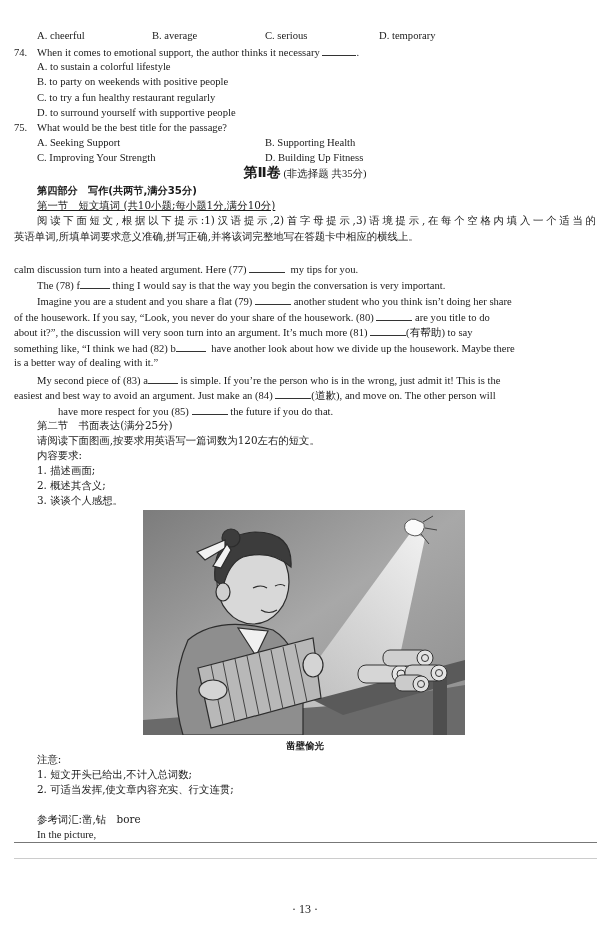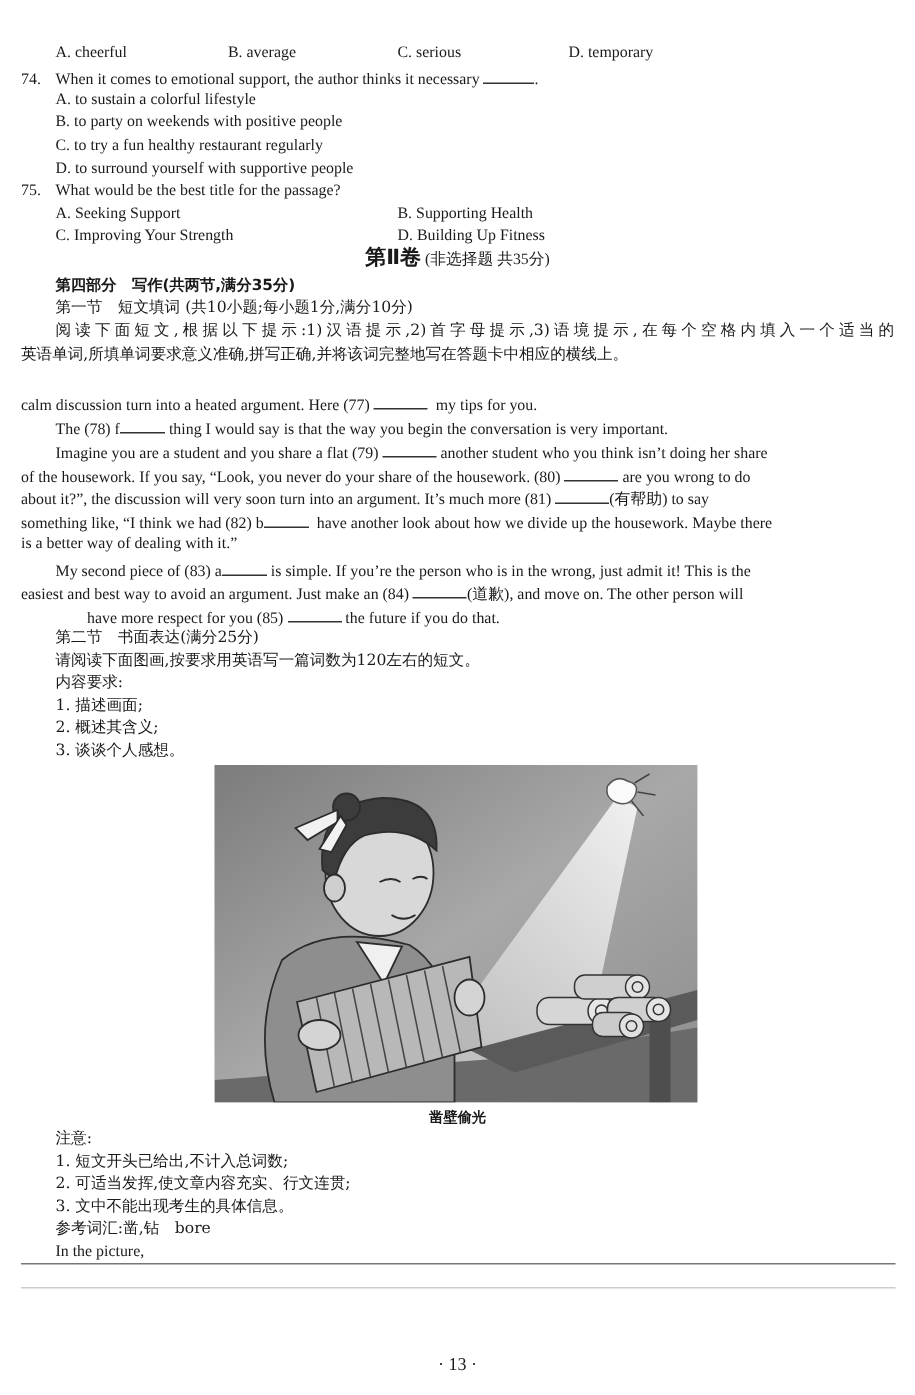--- a/index.html
+++ b/index.html
@@ -58,35 +58,35 @@
   <div class="opt" style="left:265px; top:135px;">B.  Supporting Health</div>
   <div class="opt" style="left:37px; top:150px;">C.  Improving Your Strength</div>
   <div class="opt" style="left:265px; top:150px;">D.  Building Up Fitness</div>
 
   <div class="title-vol">
     <span class="vol-main">第Ⅱ卷</span>
     <span class="vol-sub">(非选择题 共35分)</span>
   </div>
 
   <div class="ln bold" style="left:37px; top:183px;">第四部分　写作(共两节,满分35分)</div>
-  <div class="ln cn" style="left:37px; top:198px;">第一节　短文填词 (共10小题;每小题1分,满分10分)</div>
+  <div class="ln cn" style="left:37px; top:198px;text-decoration:underline;">第一节　短文填词 (共10小题;每小题1分,满分10分)</div>
   <div class="just indent cn" style="top:213px;">阅读下面短文,根据以下提示:1)汉语提示,2)首字母提示,3)语境提示,在每个空格内填入一个适当的</div>
   <div class="ln cn" style="left:14px; top:229px;">英语单词,所填单词要求意义准确,拼写正确,并将该词完整地写在答题卡中相应的横线上。</div>
 
   <div class="ln" style="left:14px; top:261px;">
     <span>calm discussion turn into a heated argument.  Here (77)</span>&nbsp;<span class="blank w36"></span>&nbsp;&nbsp;<span>my tips for you.</span>
   </div>
   <div class="ln" style="left:37px; top:277px;">
     <span>The (78) f</span><span class="blank w30"></span>&nbsp;<span>thing I would say is that the way you begin the conversation is very important.</span>
   </div>
   <div class="ln" style="left:37px; top:293px;">
     <span>Imagine you are a student and you share a flat (79)</span>&nbsp;<span class="blank w36"></span>&nbsp;<span>another student who you think isn’t doing her share</span>
   </div>
   <div class="ln" style="left:14px; top:309px;">
-    <span>of the housework.  If you say, “Look, you never do your share of the housework.  (80)</span>&nbsp;<span class="blank w36"></span>&nbsp;<span>are you wrong to do</span>
+    <span>of the housework.  If you say, “Look, you never do your share of the housework.  (80)</span>&nbsp;<span class="blank w36"></span>&nbsp;<span>are you title to do</span>
   </div>
   <div class="ln" style="left:14px; top:324px;">
     <span>about it?”, the discussion will very soon turn into an argument.  It’s much more (81)</span>&nbsp;<span class="blank w36"></span><span>(有帮助) to say</span>
   </div>
   <div class="ln" style="left:14px; top:340px;">
     <span>something like, “I think we had (82) b</span><span class="blank w30"></span>&nbsp;&nbsp;<span>have another look about how we divide up the housework.  Maybe there</span>
   </div>
   <div class="ln" style="left:14px; top:355px;">is a better way of dealing with it.”</div>
   <div class="ln" style="left:37px; top:372px;">
     <span>My second piece of (83) a</span><span class="blank w30"></span>&nbsp;<span>is simple.  If you’re the person who is in the wrong, just admit it!  This is the</span>
@@ -173,21 +173,20 @@
         <ellipse cx="70" cy="180" rx="14" ry="10" fill="#d4d4d4"></ellipse>
         <ellipse cx="170" cy="155" rx="10" ry="12" fill="#d4d4d4"></ellipse>
       </g>
     </svg>
   </div>
   <div class="caption">凿壁偷光</div>
 
   <div class="ln cn" style="left:37px; top:752px;">注意:</div>
   <div class="ln cn" style="left:37px; top:767px;">1.  短文开头已给出,不计入总词数;</div>
   <div class="ln cn" style="left:37px; top:782px;">2.  可适当发挥,使文章内容充实、行文连贯;</div>
-  <div class="ln cn" style="left:37px; top:797px;">3.  文中不能出现考生的具体信息。</div>
   <div class="ln cn" style="left:37px; top:812px;">参考词汇:凿,钻　bore</div>
   <div class="ln" style="left:37px; top:827px;">In the picture,</div>
 
   <div class="rule r1"></div>
   <div class="rule r2"></div>
 
   <div class="page-num">· 13 ·</div>
 </div>
 
 </body></html>

